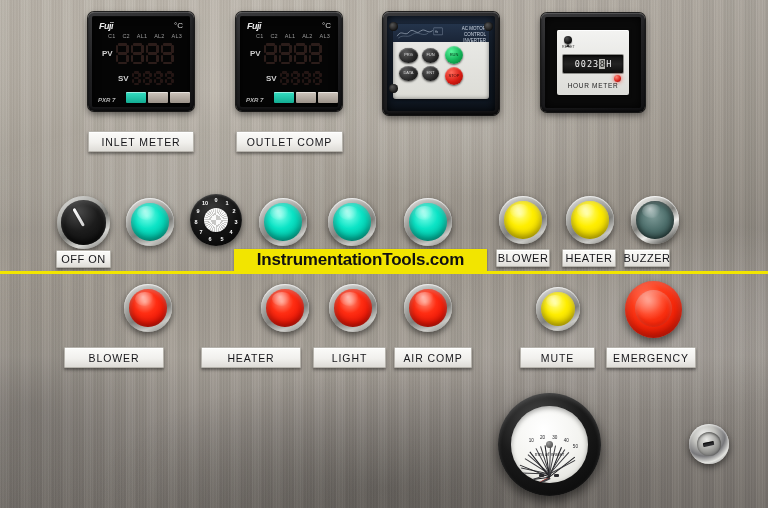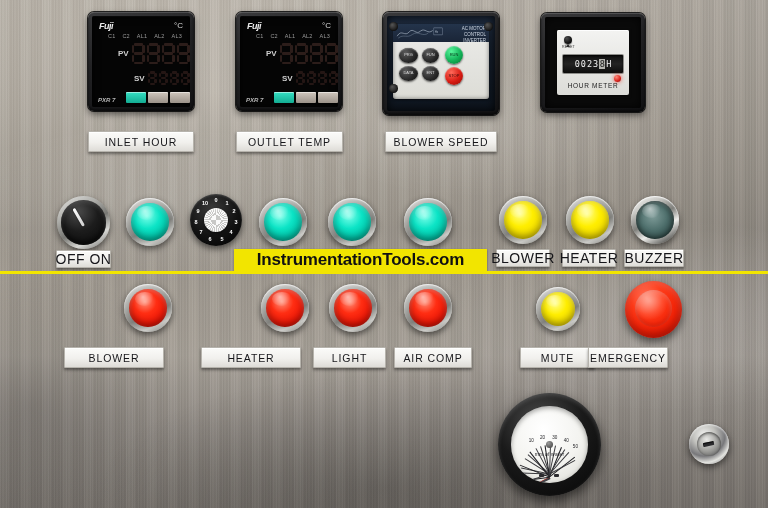--- a/index.html
+++ b/index.html
@@ -59,21 +59,21 @@
   .pxr-logo{
     position:absolute;left:7px;top:5px;color:#e9e9e9;
     font-size:9px;font-weight:bold;font-style:italic;letter-spacing:-.5px;
   }
   .pxr-unit{position:absolute;right:7px;top:5px;color:#d9d9d9;font-size:8px;}
   .pxr-leds{
     position:absolute;left:16px;right:8px;top:17px;
     display:flex;justify-content:space-between;
   }
   .pxr-leds span{color:#9a9a9a;font-size:5.5px;letter-spacing:.2px;}
-  .seg-row{position:absolute;display:flex;align-items:center;margin-left:16px;}
+  .seg-row{position:absolute;display:flex;align-items:center;}
   .seg-lbl{color:#cfcfcf;font-size:8px;font-weight:bold;margin-right:3px;}
   .digits{display:flex;gap:2px;}
   .dg{
     width:13px;height:21px;position:relative;
   }
   .dg.small{width:9px;height:14px;}
   .dg i{position:absolute;background:#2c1d1a;border-radius:1px;display:block;}
   .dg .h{height:2.5px;left:2px;right:2px;}
   .dg .v{width:2.5px;top:2px;height:calc(50% - 3px);}
   .dg .t{top:0;}    .dg .m{top:calc(50% - 1.25px);}  .dg .b{bottom:0;}
@@ -178,21 +178,21 @@
   
   .plate{
     position:absolute;height:21px;
     background:linear-gradient(180deg,#fbfbf9 0%,#f1f0ed 55%,#dedcd7 100%);
     border:1px solid #b6b3ac;border-radius:1px;
     box-shadow:0 2px 3px rgba(0,0,0,.42), inset 0 1px 0 rgba(255,255,255,.95);
     display:flex;align-items:center;justify-content:center;
     color:#16161a;font-size:10.5px;letter-spacing:.9px;
     box-sizing:border-box;white-space:nowrap;
   }
-  .plate.sm{height:18px;font-size:14px;letter-spacing:.5px;}
+  .plate.sm{height:18px;font-size:11px;letter-spacing:.5px;}
 
   
   .lamp{
     position:absolute;border-radius:50%;
     background:linear-gradient(155deg,#f0f0ee 0%,#b8b8b4 35%,#8a8a86 60%,#d6d6d2 80%,#6e6e6a 100%);
     box-shadow:0 3px 6px rgba(0,0,0,.5), inset 0 1px 1px rgba(255,255,255,.8);
     display:flex;align-items:center;justify-content:center;
   }
   .lamp .cap{
     position:relative;width:78%;height:78%;border-radius:50%;
@@ -599,23 +599,22 @@
           <b>3</b>
           <b class="red">8</b>
           <b>H</b>
         </div>
         <div class="hm-led"></div>
         <div class="hm-title">HOUR METER</div>
       </div>
     </div>
   </div>
 
-  <div class="plate" style="left:88px;top:131px;width:106px;">INLET HOUR</div>
-  <div class="plate" style="left:236px;top:131px;width:107px;">OUTLET TEMP</div>
-  <div class="plate" style="left:385px;top:131px;width:112px;">BLOWER SPEED</div>
+  <div class="plate" style="left:88px;top:131px;width:106px;">INLET METER</div>
+  <div class="plate" style="left:236px;top:131px;width:107px;">OUTLET COMP</div>
 
   <div class="selector" style="left:57px;top:196px;width:53px;height:53px;">
     <div class="knob">
       <div class="ptr"></div>
     </div>
   </div>
   <div class="plate sm" style="left:56px;top:250px;width:55px;">OFF   ON</div>
 
   <div class="lamp" style="left:126px;top:198px;width:48px;height:48px;">
     <div class="cap cyan"></div>
@@ -653,21 +652,21 @@
   </div>
   <div class="lamp" style="left:566px;top:196px;width:48px;height:48px;">
     <div class="cap yellow"></div>
   </div>
   <div class="lamp buzzer-ring" style="left:631px;top:196px;width:48px;height:48px;">
     <div class="cap buzzer"></div>
   </div>
 
   <div class="plate sm" style="left:496px;top:249px;width:54px;">BLOWER</div>
   <div class="plate sm" style="left:562px;top:249px;width:54px;">HEATER</div>
-  <div class="plate sm" style="left:624px;top:249px;width:60px;">BUZZER</div>
+  <div class="plate sm" style="left:624px;top:249px;width:46px;">BUZZER</div>
 
   <div id="watermark" style="left:234px;top:249px;width:253px;height:22px;font-size:17px;">InstrumentationTools.com</div>
   <div id="wm-underline" style="top:271px;"></div>
 
   <div class="lamp" style="left:124px;top:284px;width:48px;height:48px;">
     <div class="cap red"></div>
   </div>
   <div class="lamp" style="left:261px;top:284px;width:48px;height:48px;">
     <div class="cap red"></div>
   </div>
@@ -680,21 +679,21 @@
   <div class="lamp" style="left:536px;top:287px;width:44px;height:44px;">
     <div class="cap yellow"></div>
   </div>
   <div class="estop" style="left:625px;top:281px;width:57px;height:57px;"></div>
 
   <div class="plate" style="left:64px;top:347px;width:100px;">BLOWER</div>
   <div class="plate" style="left:201px;top:347px;width:100px;">HEATER</div>
   <div class="plate" style="left:313px;top:347px;width:73px;">LIGHT</div>
   <div class="plate" style="left:520px;top:347px;width:75px;">MUTE</div>
   <div class="plate" style="left:394px;top:347px;width:78px;">AIR COMP</div>
-  <div class="plate" style="left:588px;top:347px;width:80px;">EMERGENCY</div>
+  <div class="plate" style="left:606px;top:347px;width:90px;">EMERGENCY</div>
 
   <div class="gauge" style="left:498px;top:393px;width:103px;height:103px;">
     <div class="dial">
       <div class="gtick red" style="transform:rotate(-118deg);"></div>
       <div class="gtick minor" style="transform:rotate(-108deg);"></div>
       <div class="gtick" style="transform:rotate(-98deg);"></div>
       <div class="gtick minor" style="transform:rotate(-88deg);"></div>
       <div class="gtick minor" style="transform:rotate(-78deg);"></div>
       <div class="gtick" style="transform:rotate(-68deg);"></div>
       <div class="gtick minor" style="transform:rotate(-58deg);"></div>

